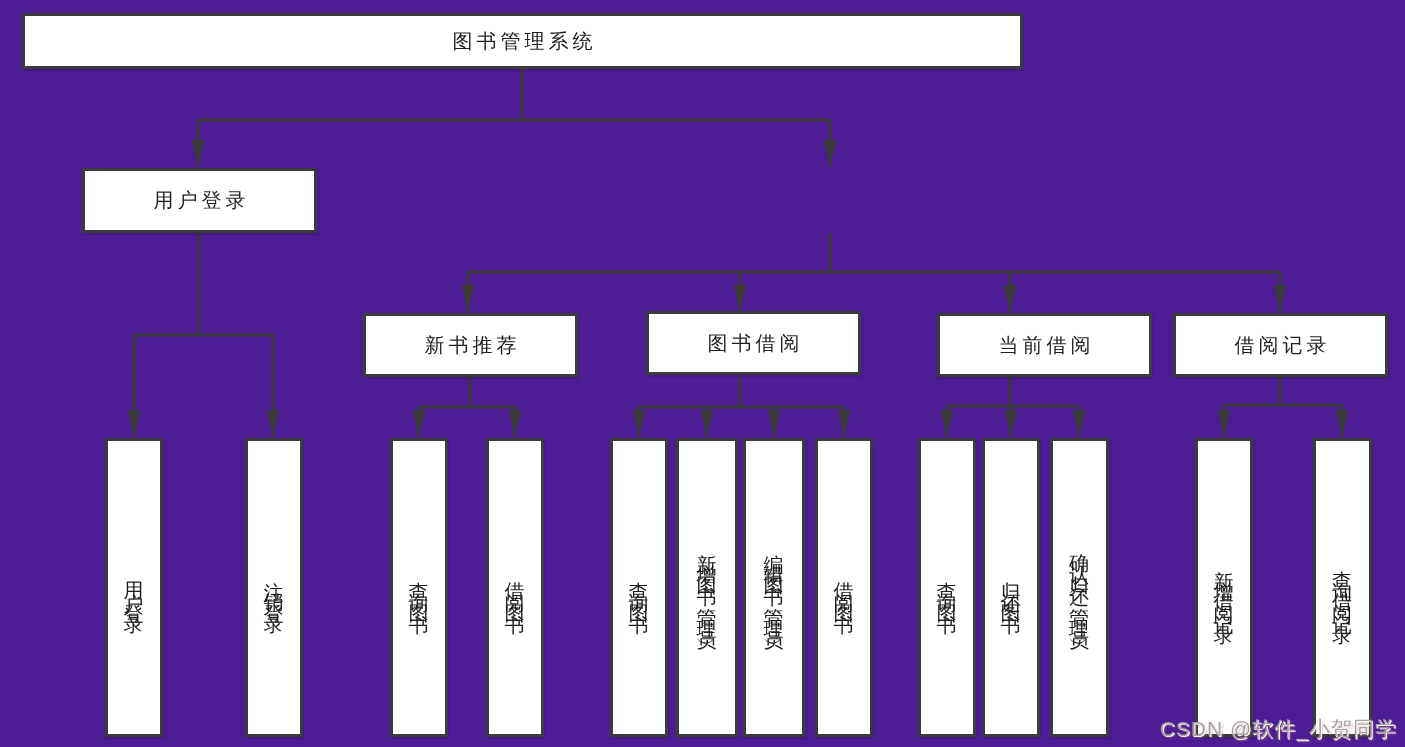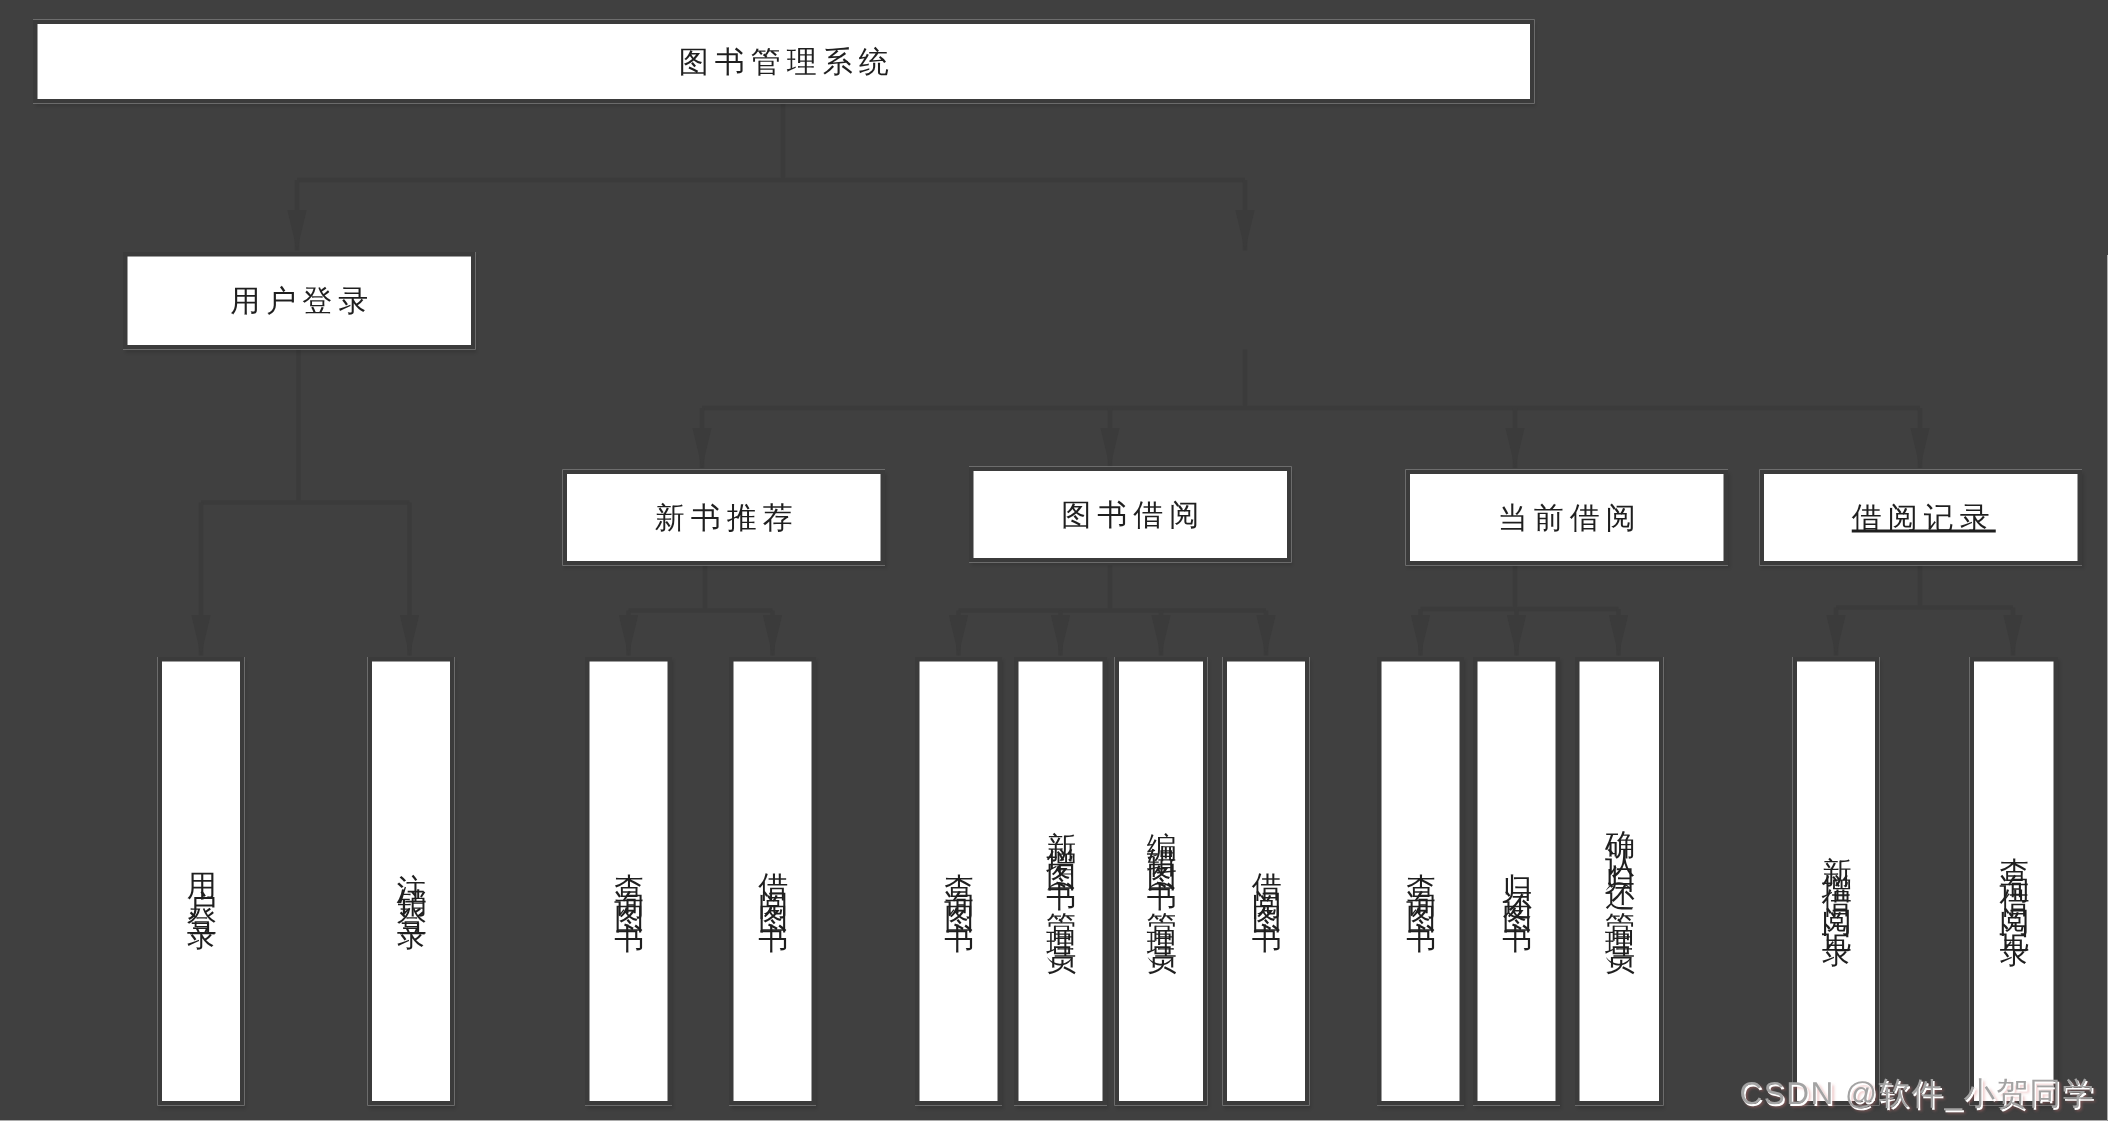--- a/index.html
+++ b/index.html
@@ -1,20 +1,20 @@
 <!DOCTYPE html>
 <html><head>
 <meta charset="utf-8">
 <style>
   html, body { margin: 0; padding: 0; background: #ffffff; }
   .stage {
     position: relative;
     width: 1405px;
     height: 747px;
-    background: #404040;
+    background: #4c1d95;
     overflow: hidden;
     font-family: "Liberation Sans", sans-serif;
     color: #1f1f1f;
   }
   .wires { position: absolute; left: 0; top: 0; width: 1405px; height: 747px; }
   .wire { stroke: #3b3b3b; stroke-width: 3; fill: none; }
   .arrowline { marker-end: url(#arrowhead); }
 
   .node {
     position: absolute;
@@ -35,24 +35,24 @@
     letter-spacing: 11px;
     text-indent: 0;
     line-height: 1;
     white-space: normal;
   }
 
   
   [data-name="node-library-system"]        { left: 22px;   top: 13px;  width: 1001px; height: 56px; }
   [data-name="node-user-login"]            { left: 82px;   top: 168px; width: 235px;  height: 65px; }
   [data-name="node-book-management"]       { left: 712px;  top: 168px; width: 235px;  height: 65px; }
-  [data-name="node-new-book-recommend"]    { left: 363px;  top: 313px; width: 215px;  height: 64px; margin-left: 12px; }
+  [data-name="node-new-book-recommend"]    { left: 363px;  top: 313px; width: 215px;  height: 64px; }
   [data-name="node-book-borrowing"]        { left: 633px;  top: 311px; width: 215px;  height: 64px; margin-left: 13px; }
   [data-name="node-current-borrowing"]     { left: 937px;  top: 313px; width: 215px;  height: 64px; }
-  [data-name="node-borrowing-records"]     { left: 1173px; top: 313px; width: 215px;  height: 64px; text-decoration: underline; }
+  [data-name="node-borrowing-records"]     { left: 1173px; top: 313px; width: 215px;  height: 64px; }
 
   .leaf { top: 438px; height: 299px; }
   [data-name="leaf-user-login"]            { left: 105px;  width: 58px; }
   [data-name="leaf-logout"]                { left: 245px;  width: 58px; }
   [data-name="leaf-query-books-recommend"] { left: 390px;  width: 58px; }
   [data-name="leaf-borrow-books-recommend"]{ left: 486px;  width: 58px; }
   [data-name="leaf-query-books-borrowing"] { left: 610px;  width: 58px; }
   [data-name="leaf-add-book-admin"]        { left: 676px;  width: 62px; }
   [data-name="leaf-edit-book-admin"]       { left: 743px;  width: 62px; }
   [data-name="leaf-borrow-books-borrowing"]{ left: 815px;  width: 58px; }

